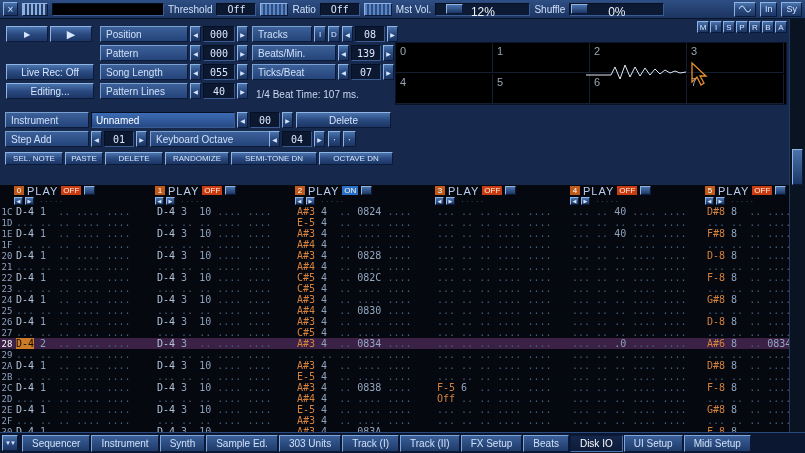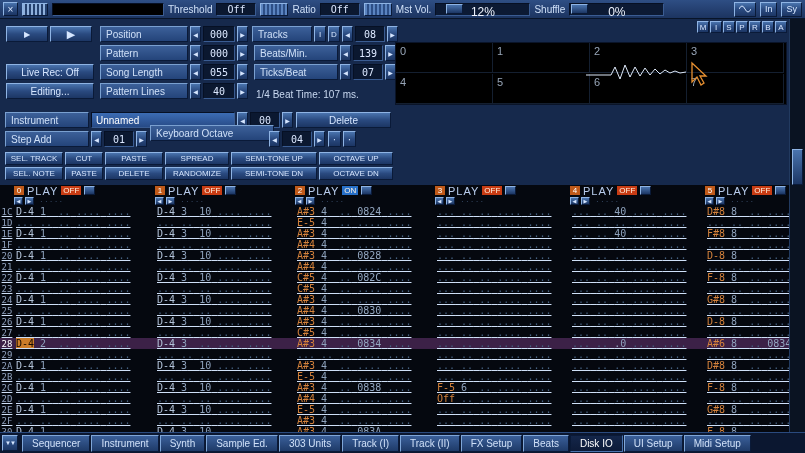--- a/index.html
+++ b/index.html
@@ -57,21 +57,21 @@
   
   .ch-row { position:absolute; right:18px; top:21px; display:flex; gap:1px; }
   .mini-btn { width:12px; height:12px; font-size:8px; }
   
   .play1 { position:absolute; left:6px; top:26px; width:42px; height:16px; font-size:8px; }
   .play2 { position:absolute; left:50px; top:26px; width:42px; height:16px; font-size:11px; }
   .liverec { position:absolute; left:6px; top:64px; width:88px; height:16px; }
   .editing { position:absolute; left:6px; top:83px; width:88px; height:16px; }
   .panel-left-spin  { position:absolute; left:100px; top:26px; }
   .panel-right-spin { position:absolute; left:252px; top:26px; }
-  .spin-row { display:flex; gap:2px; margin-bottom:3px; height:16px;justify-content:center; }
+  .spin-row { display:flex; gap:2px; margin-bottom:3px; height:16px; }
   .w88{width:88px} .w84{width:84px} .w64{width:60px} .w32{width:32px} .w30{width:30px}
   .xtra { width:12px; height:16px; font-size:8px; }
   .beat-time { position:absolute; left:256px; top:89px; font-size:10px; color:#c8d8f0; }
   
   .seqdisp { position:absolute; left:395px; top:42px; width:392px; height:63px;
     background:#000; border:1px solid #0a1428; }
   .seq-cells { display:flex; flex-wrap:wrap; width:390px; height:61px; }
   .seq-cell { width:97px; height:30px; border-right:1px solid #141f30; border-bottom:1px solid #141f30; }
   .seq-num { font-size:11px; color:#98a6b8; padding:2px 0 0 4px; }
   .seq-svg { position:absolute; left:0; top:0; pointer-events:none; }
@@ -96,21 +96,21 @@
   .trk-status { font-size:8px; height:9px; padding:0 2px; display:flex; align-items:center; color:#fff2e0; }
   .trk-status.off { background:#c83c14; }
   .trk-status.on  { background:#2870c8; }
   .trk-btn { width:11px; height:9px; background:linear-gradient(180deg,#4a74ae,#1c3664);
     border:1px solid; border-color:#8fb4e4 #0a1a38 #0a1a38 #8fb4e4; }
   .trk-sub { display:flex; align-items:center; gap:2px; flex:none; }
   .mini-arr { width:9px; height:8px; font-size:5px; display:flex; align-items:center; justify-content:center;
     background:linear-gradient(180deg,#4a74ae,#1c3664); color:#d6e6ff;
     border:1px solid; border-color:#8fb4e4 #0a1a38 #0a1a38 #8fb4e4; }
   .sub-dots { color:#3c5270; font-size:8px; margin-left:4px; }
-  .p-rows { display:flex; flex-direction:column; height:226px;text-decoration:underline; }
+  .p-rows { display:flex; flex-direction:column; height:226px; }
   .pat-row { display:flex; flex:1; align-items:center;
     font-family:"DejaVu Sans Mono", monospace; font-size:10px; white-space:pre; }
   .pat-row.hl { background:#3c2147; }
   .rownum { width:14px; flex:none; color:#8fa0bc; font-size:9px; text-align:center; }
   .hl .rownum { color:#ffffff; }
   .pat-cell { flex:none; overflow:hidden; padding-left:2px; }
   .dim { color:#45607f; }
   .note { color:#b2c2d8; }
   .t-o .note { color:#d4823c; }
   .vol { color:#8ea2bc; }
@@ -272,36 +272,28 @@
   <div class="inst-name abs" style="left:91px;top:112px;width:144px">Unnamed</div>
   <div class="btn arr abs" style="left:237px;top:112px">◀</div>
   <div class="val abs" style="left:250px;top:112px;width:30px">00</div>
   <div class="btn arr abs" style="left:282px;top:112px">▶</div>
   <div class="btn abs" style="left:296px;top:112px;width:95px">Delete</div>
 
   <div class="lbl abs" style="left:5px;top:131px;width:84px">Step Add</div>
   <div class="btn arr abs" style="left:91px;top:131px">◀</div>
   <div class="val abs" style="left:104px;top:131px;width:30px">01</div>
   <div class="btn arr abs" style="left:136px;top:131px">▶</div>
-  <div class="lbl abs" style="left:150px;top:125px;width:124px">Keyboard Octave</div>
+  <div class="lbl abs" style="left:150px;top:131px;width:124px">Keyboard Octave</div>
   <div class="btn arr abs" style="left:269px;top:131px">◀</div>
   <div class="val abs" style="left:282px;top:131px;width:30px">04</div>
   <div class="btn arr abs" style="left:314px;top:131px">▶</div>
   <div class="btn abs" style="left:328px;top:131px;width:13px">·</div>
   <div class="btn abs" style="left:343px;top:131px;width:13px">·</div>
 
   <div class="edit-grid">
-      <div class="edit-row">
-        <div class="btn edit-btn" style="width: 58px;">SEL. TRACK</div>
-        <div class="btn edit-btn" style="width: 38px;">CUT</div>
-        <div class="btn edit-btn" style="width: 58px;">PASTE</div>
-        <div class="btn edit-btn" style="width: 64px;">SPREAD</div>
-        <div class="btn edit-btn" style="width: 86px;">SEMI-TONE UP</div>
-        <div class="btn edit-btn" style="width: 74px;">OCTAVE UP</div>
-      </div>
       <div class="edit-row">
         <div class="btn edit-btn" style="width: 58px;">SEL. NOTE</div>
         <div class="btn edit-btn" style="width: 38px;">PASTE</div>
         <div class="btn edit-btn" style="width: 58px;">DELETE</div>
         <div class="btn edit-btn" style="width: 64px;">RANDOMIZE</div>
         <div class="btn edit-btn" style="width: 86px;">SEMI-TONE DN</div>
         <div class="btn edit-btn" style="width: 74px;">OCTAVE DN</div>
       </div>
     </div>
 

